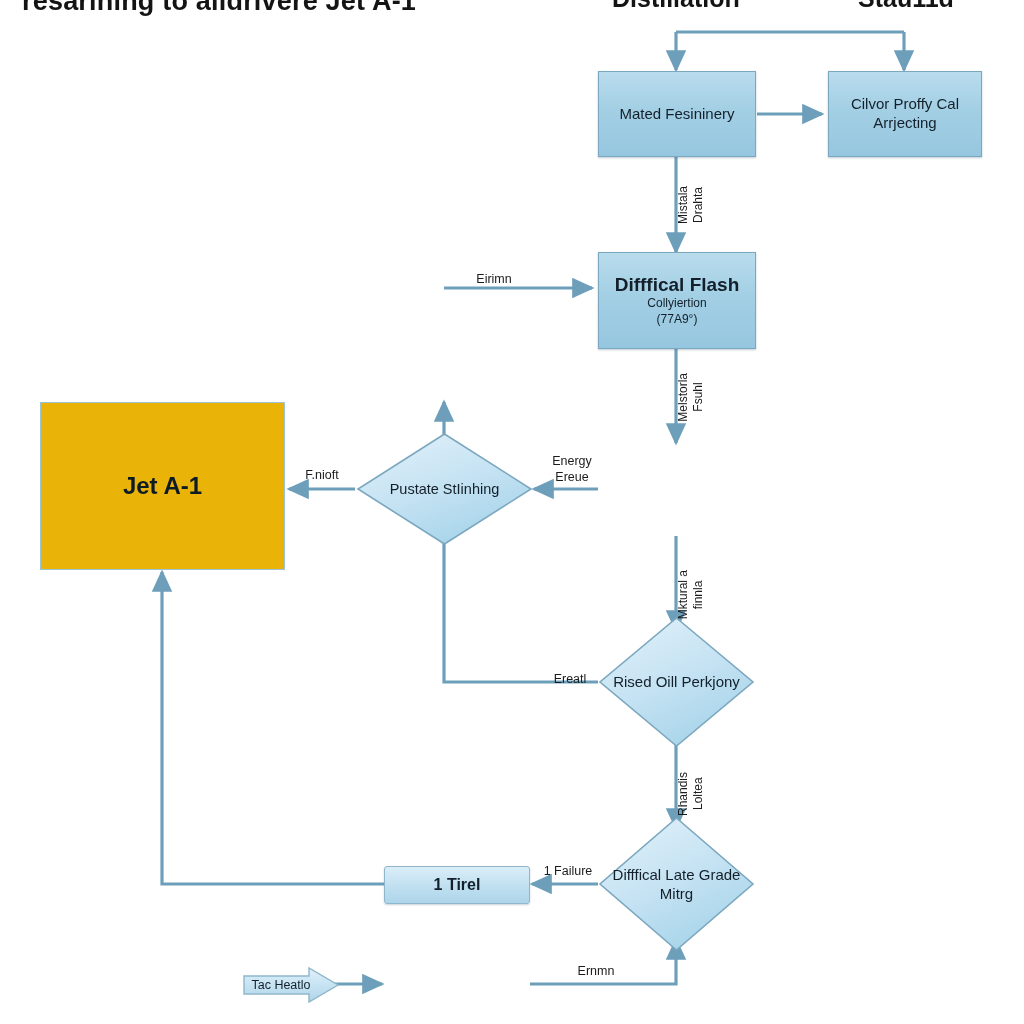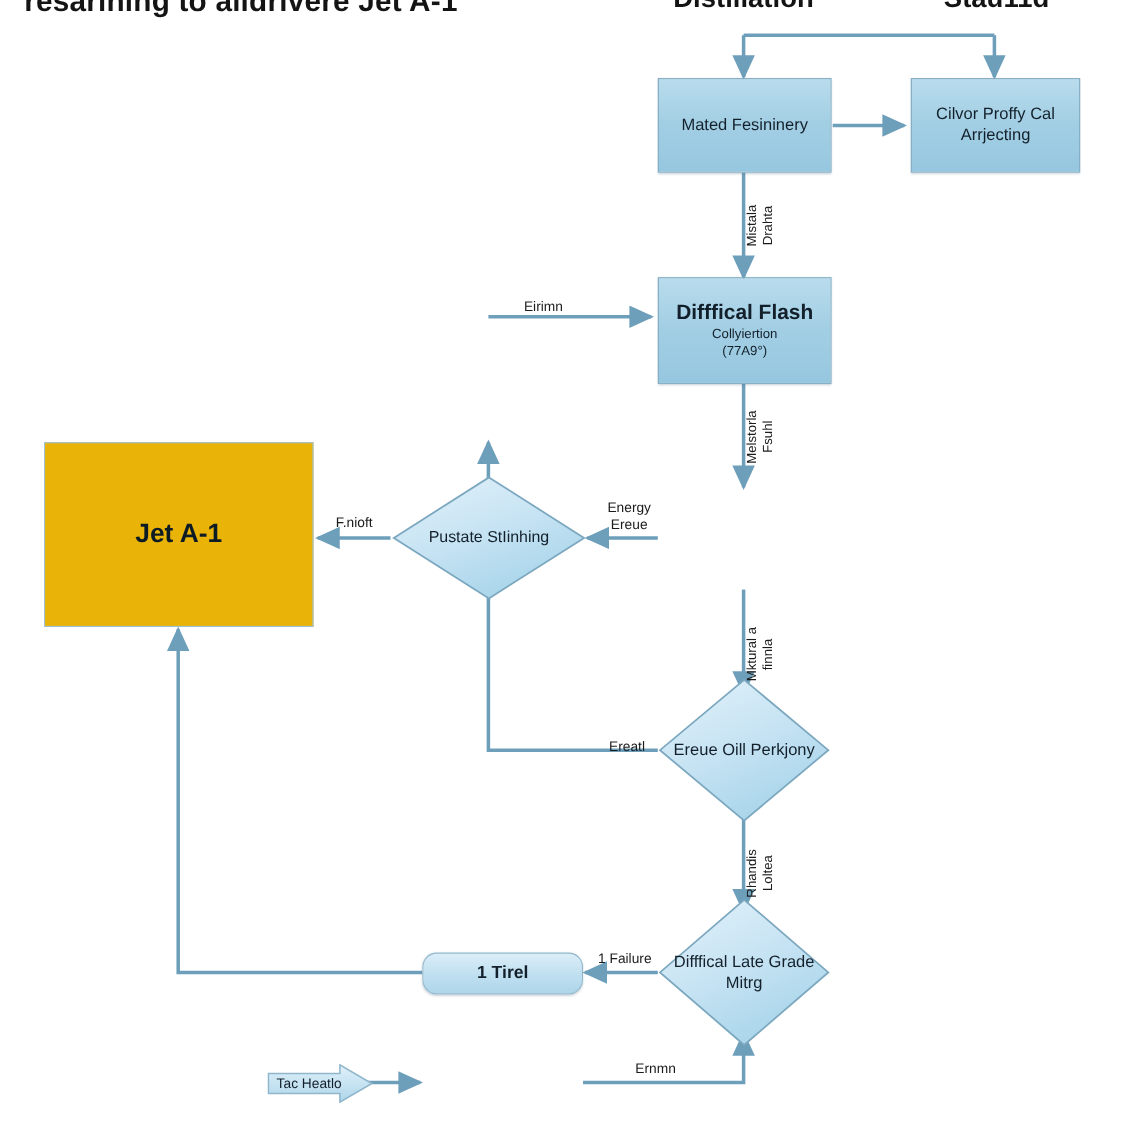--- a/index.html
+++ b/index.html
@@ -33,21 +33,21 @@
     box-shadow:0 1px 2px rgba(80,110,130,.35);
     color:#13202b;
     font-size:15px;
     line-height:1.25;
     padding:4px 8px;
   }
   .box-soft{
     border:1px solid #8fb6cb;
     background:linear-gradient(180deg,#dbeef8 0%,#bfdff0 55%,#aed5ea 100%);
     box-shadow:0 1px 2px rgba(80,110,130,.3);
-    border-radius:13px;
+    border-radius:3px;
     color:#13202b;
     font-size:16px;font-weight:bold;
     padding:4px 8px;
   }
 
   
   .flat{
     border:1px solid #9cc3d6;
     background:#eab308;
     color:#0d1b25;
@@ -172,21 +172,21 @@
     <svg class="shape" viewBox="0 0 177 114">
       <polygon points="88.5,2 175,57 88.5,112 2,57" fill="url(#gdia)" stroke="#7ba7bf" stroke-width="1.6"></polygon>
     </svg>
     <div class="dtext" style="font-size:14.5px;">Pustate StIinhing</div>
   </div>
 
   <div class="diamond" style="left:598px;top:616px;width:157px;height:132px;">
     <svg class="shape" viewBox="0 0 157 132">
       <polygon points="78.5,2 155,66 78.5,130 2,66" fill="url(#gdia)" stroke="#7ba7bf" stroke-width="1.6"></polygon>
     </svg>
-    <div class="dtext">Ereue Oill Perkjony</div>
+    <div class="dtext">Rised Oill Perkjony</div>
   </div>
 
   <div class="diamond" style="left:598px;top:816px;width:157px;height:136px;">
     <svg class="shape" viewBox="0 0 157 136">
       <polygon points="78.5,2 155,68 78.5,134 2,68" fill="url(#gdia)" stroke="#7ba7bf" stroke-width="1.6"></polygon>
     </svg>
     <div class="dtext">Difffical Late Grade Mitrg</div>
   </div>
 
   <div class="node box-soft" style="left:384px;top:866px;width:146px;height:38px;">

